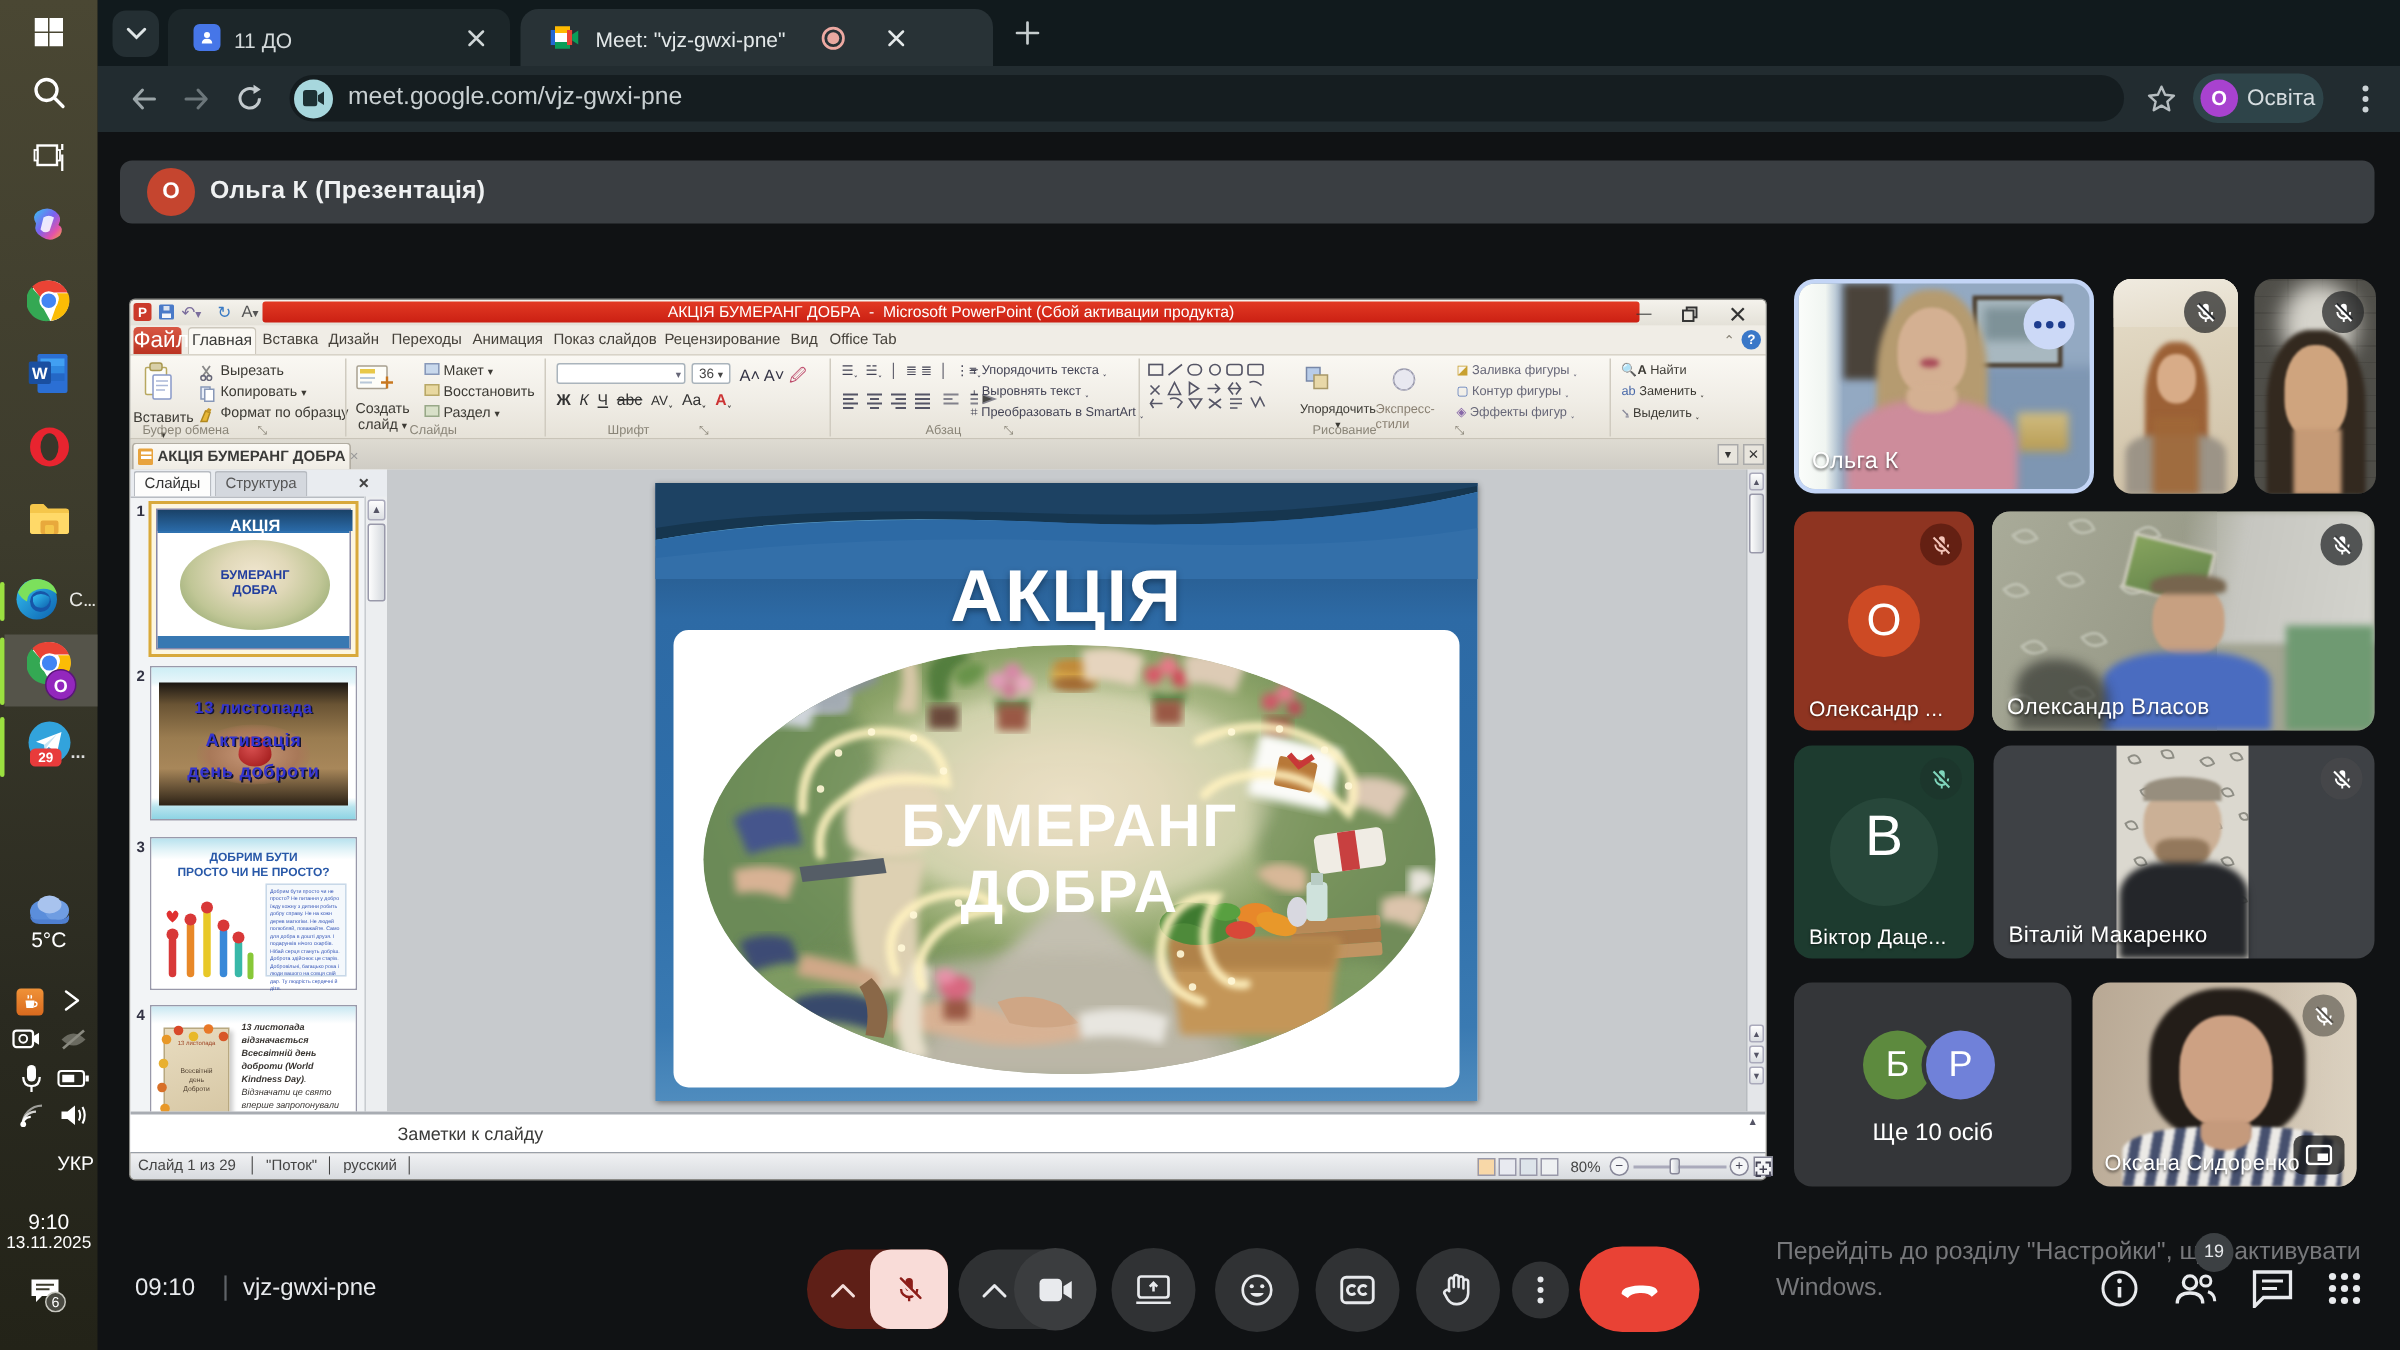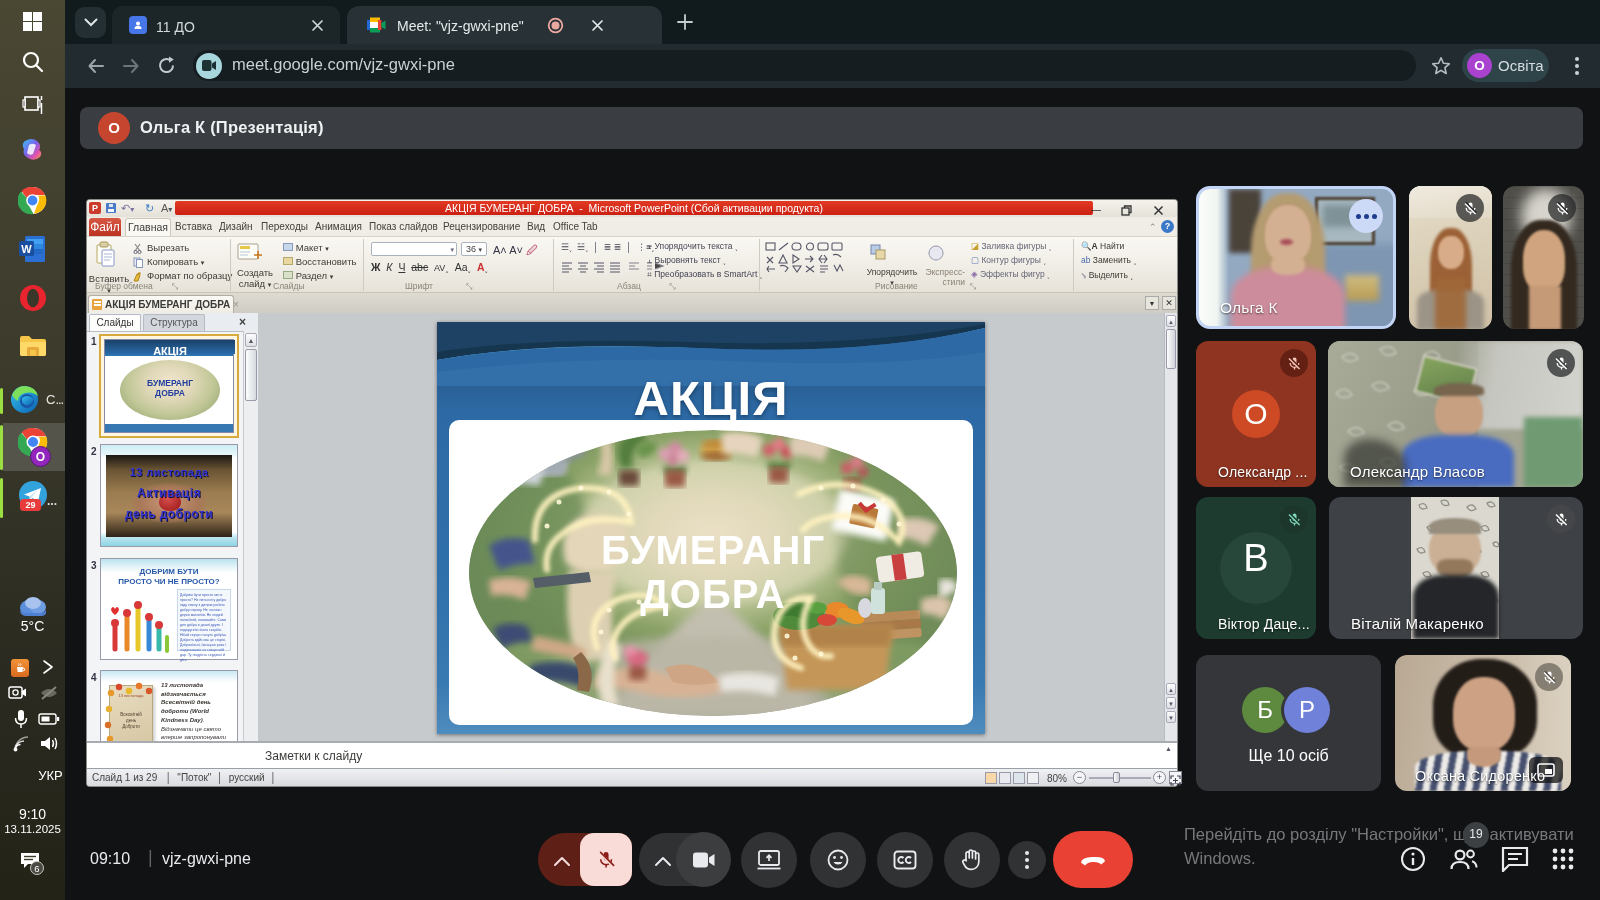--- a/index.html
+++ b/index.html
@@ -14,21 +14,21 @@
 #tabstrip{left:65px;top:0;width:1535px;height:44px;background:#111a1d;}
 #toolbar{left:65px;top:44px;width:1535px;height:44px;background:#222c30;}
 .tab{position:absolute;top:6px;height:38px;border-radius:10px 10px 0 0;}
 #urlpill{position:absolute;left:128px;top:6px;width:1223px;height:31px;border-radius:16px;background:#151d20;}
 
 #banner{left:80px;top:107px;width:1503px;height:42px;background:#3a3e42;border-radius:8px;z-index:5;}
 
 #ppt{left:87px;top:200px;width:1090px;height:586px;background:#ece9e2;border-radius:3px;z-index:4;box-shadow:0 0 0 1px #8a8a86;}
 
 .tile{position:absolute;border-radius:12px;overflow:hidden;z-index:6;}
-.nm{position:absolute;left:10px;bottom:7px;color:#fff;font-size:14px;font-weight:500;text-shadow:0 1px 2px rgba(0,0,0,.6);letter-spacing:.2px;margin-left:12px;}
+.nm{position:absolute;left:10px;bottom:7px;color:#fff;font-size:14px;font-weight:500;text-shadow:0 1px 2px rgba(0,0,0,.6);letter-spacing:.2px;}
 .mic{position:absolute;top:8px;right:8px;width:28px;height:28px;border-radius:50%;background:rgba(35,36,38,.72);display:flex;align-items:center;justify-content:center;}
 </style>
 </head>
 <body>
 <div id="stage">
 <div id="tabstrip" class="abs">
   <div class="abs" style="left:10px;top:7px;width:31px;height:31px;border-radius:9px;background:#242f33;display:flex;align-items:center;justify-content:center;">
         <svg width="14" height="9" viewBox="0 0 14 9">
           <path d="M1.5 1.5 L7 7 L12.5 1.5" fill="none" stroke="#dfe5e6" stroke-width="2" stroke-linecap="round"></path>
         </svg>
@@ -124,21 +124,21 @@
   <div class="abs" style="left:1004px;top:4px;color:#333;font-size:10px;">—</div>
   <div class="abs" style="left:1034px;top:2px;"><svg width="11" height="11" viewBox="0 0 11 11">
           <rect x="1" y="3" width="7" height="7" fill="none" stroke="#333" stroke-width="1.3"></rect>
           <path d="M3.5 3 L3.5 1 L10 1 L10 7.5 L8 7.5" fill="none" stroke="#333" stroke-width="1.3"></path>
         </svg></div>
   <div class="abs" style="left:1066px;top:2px;"><svg width="11" height="11" viewBox="0 0 11 11">
           <path d="M1.5 1.5 L9.5 9.5 M9.5 1.5 L1.5 9.5" stroke="#333" stroke-width="1.5"></path>
         </svg></div>
 
   <div class="abs" style="left:0;top:17px;width:1090px;height:19px;background:#f0ede6;"></div>
-  <div class="abs" style="left:2px;top:18px;width:32px;height:18px;background:linear-gradient(180deg,#d85844,#bb3322);border-radius:3px 3px 0 0;color:#fff;font-size:12px;text-align:center;line-height:18px;">Файл</div>
+  <div class="abs" style="left:2px;top:18px;width:32px;height:18px;background:linear-gradient(180deg,#d85844,#bb3322);border-radius:3px 3px 0 0;color:#fff;font-size:15px;text-align:center;line-height:18px;">Файл</div>
   <div class="abs" style="left:38px;top:18px;width:46px;height:18px;background:#faf8f3;border:1px solid #cdc8bd;border-bottom:none;border-radius:3px 3px 0 0;color:#3a3a38;font-size:10.5px;text-align:center;line-height:17px;">Главная</div>
   <div class="abs" style="left:88px;top:21px;color:#45413a;font-size:10px;">Вставка</div>
   <div class="abs" style="left:132px;top:21px;color:#45413a;font-size:10px;">Дизайн</div>
   <div class="abs" style="left:174px;top:21px;color:#45413a;font-size:10px;">Переходы</div>
   <div class="abs" style="left:228px;top:21px;color:#45413a;font-size:10px;">Анимация</div>
   <div class="abs" style="left:282px;top:21px;color:#45413a;font-size:10px;">Показ слайдов</div>
   <div class="abs" style="left:356px;top:21px;color:#45413a;font-size:10px;">Рецензирование</div>
   <div class="abs" style="left:440px;top:21px;color:#45413a;font-size:10px;">Вид</div>
   <div class="abs" style="left:466px;top:21px;color:#45413a;font-size:10px;">Office Tab</div>
 
@@ -228,21 +228,21 @@
           </svg></div>
     <div class="abs" style="left:782px;top:6px;"><svg width="20" height="20" viewBox="0 0 20 20">
             <rect x="2" y="2" width="9" height="9" fill="#b8cce8" stroke="#7888a8"></rect>
             <rect x="7" y="7" width="9" height="9" fill="#e8d8a8" stroke="#a89868"></rect>
           </svg></div>
     <div class="abs" style="left:777px;top:30px;width:56px;text-align:center;font-size:8.5px;">Упорядочить<br><span style="font-size:7px;">▾</span></div>
     <div class="abs" style="left:836px;top:8px;"><svg width="26" height="20" viewBox="0 0 26 20">
             <circle cx="13" cy="8" r="7" fill="#e8e8f0" stroke="#99a"></circle>
             <circle cx="13" cy="8" r="7" fill="none" stroke="#bbc" stroke-dasharray="2 2"></circle>
           </svg></div>
-    <div class="abs" style="left:830px;top:30px;width:48px;text-align:right;font-size:8.5px;color:#8a8072;">Экспресс-стили</div>
+    <div class="abs" style="left:830px;top:30px;width:48px;text-align:left;font-size:8.5px;color:#8a8072;">Экспресс-стили</div>
     <div class="abs" style="left:884px;top:4px;font-size:8.5px;color:#667;"><span style="color:#c8a030;">◪</span> Заливка фигуры ˯</div>
     <div class="abs" style="left:884px;top:18px;font-size:8.5px;color:#667;"><span style="color:#5878b8;">▢</span> Контур фигуры ˯</div>
     <div class="abs" style="left:884px;top:32px;font-size:8.5px;color:#667;"><span style="color:#8868a8;">◈</span> Эффекты фигур ˯</div>
     <div class="abs" style="left:788px;top:44px;color:#8a8578;font-size:8.5px;">Рисование&nbsp;&nbsp;&nbsp;&nbsp;&nbsp;&nbsp;&nbsp;&nbsp;&nbsp;&nbsp;&nbsp;&nbsp;&nbsp;&nbsp;&nbsp;&nbsp;&nbsp;&nbsp;&nbsp;&nbsp;&nbsp;&nbsp;<span style="font-size:8px;">⤡</span></div>
     <div class="abs" style="left:986px;top:2px;width:1px;height:52px;background:#d0cbc0;"></div>
     <div class="abs" style="left:994px;top:4px;font-size:8.5px;color:#3c3a34;"><span style="color:#667;">🔍</span><b>А</b> Найти</div>
     <div class="abs" style="left:994px;top:18px;font-size:8.5px;color:#3c3a34;"><span style="color:#4868a8;">ab</span> Заменить ˯</div>
     <div class="abs" style="left:994px;top:32px;font-size:8.5px;color:#3c3a34;"><span style="color:#889;">⭸</span> Выделить ˯</div>
     <div class="abs" style="left:988px;top:44px;color:#8a8578;font-size:8.5px;margin-top:40px;">Редактирование</div>
   </div>

